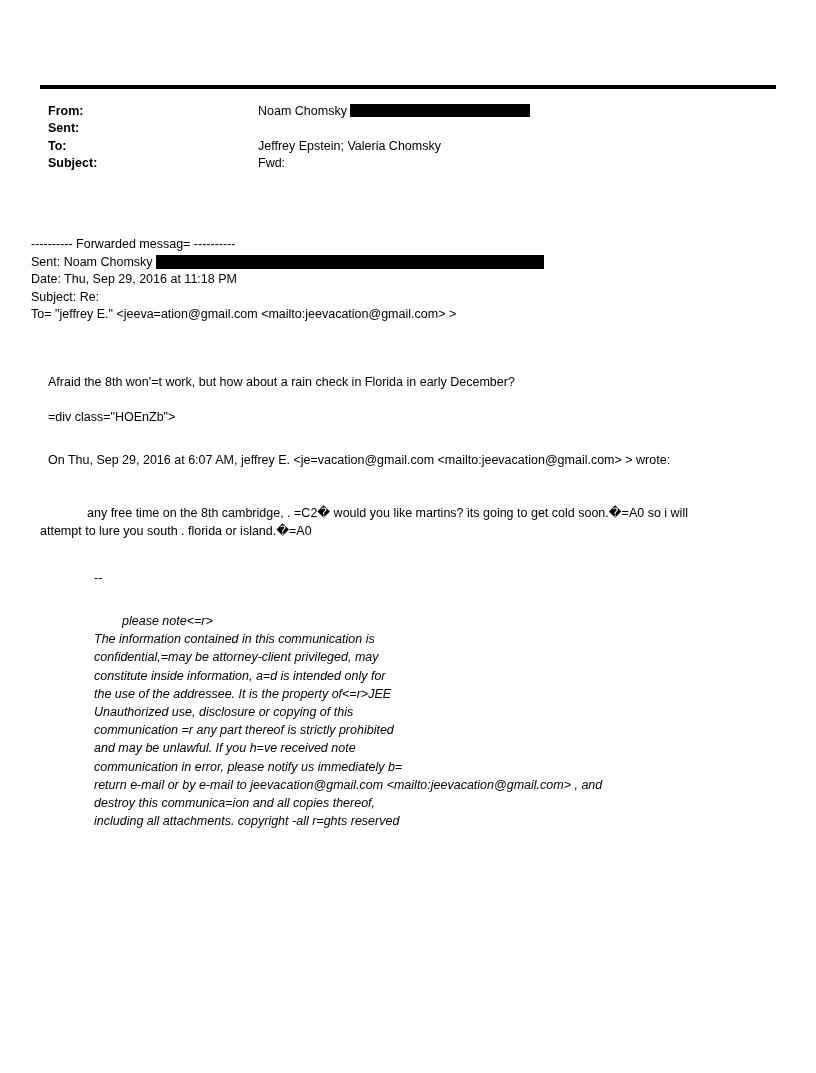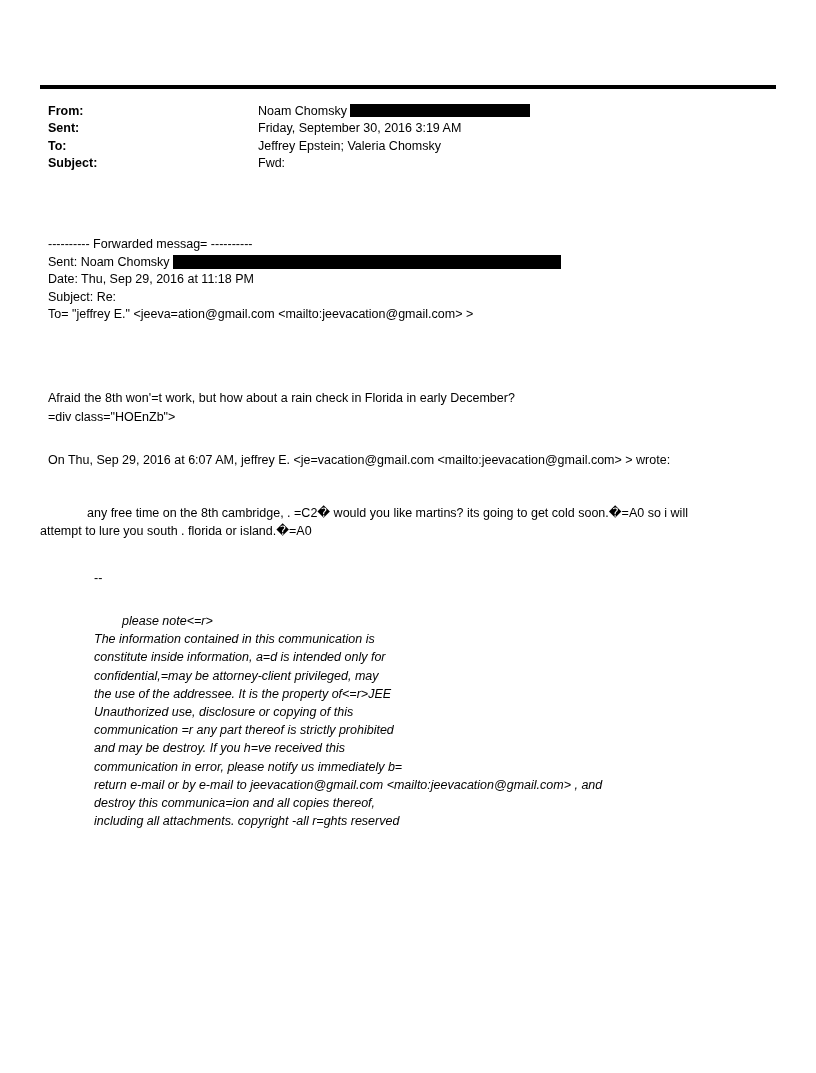--- a/index.html
+++ b/index.html
@@ -38,31 +38,31 @@
     display: inline-block;
     background: #000000;
     height: 13px;
     vertical-align: -2px;
     margin-left: 3px;
   }
   .redaction-header { width: 180px; }
   .redaction-body { width: 388px; height: 14px; vertical-align: -3px; }
   .fwd-block {
     position: absolute;
-    left: 48px;
+    left: 31px;
     top: 236px;
     right: 40px;
   }
   .fwd-block > div { line-height: 17.6px; white-space: nowrap; }
   .para {
     position: absolute;
     left: 48px;
     right: 40px;
   }
-  .para-afraid { top: 374px; margin-top: 16px; }
+  .para-afraid { top: 374px; }
   .para-div { top: 409px; }
   .para-onthu { top: 452px; }
   .quoted-block { position: absolute; left: 40px; right: 40px; top: 504px; }
   .quoted-block .q-line { line-height: 18px; }
   .q-indent { padding-left: 47px; }
   .sig-divider { position: absolute; left: 94px; top: 570px; }
   .disclaimer-block {
     position: absolute;
     left: 94px;
     top: 612px;
@@ -93,21 +93,20 @@
 
   <div class="top-rule"></div>
 
   <div class="header-block">
     <div class="header-row">
       <span class="header-label">From:</span>
       <span class="header-value"><span>Noam Chomsky</span><span class="redaction-bar redaction-header"></span></span>
     </div>
     <div class="header-row">
       <span class="header-label">Sent:</span>
-      <span class="header-value">Friday, September 30, 2016 3:19 AM</span>
     </div>
     <div class="header-row">
       <span class="header-label">To:</span>
       <span class="header-value">Jeffrey Epstein; Valeria Chomsky</span>
     </div>
     <div class="header-row">
       <span class="header-label">Subject:</span>
       <span class="header-value">Fwd:</span>
     </div>
   </div>
@@ -129,26 +128,26 @@
   <div class="quoted-block">
     <div class="q-line q-indent">any free time on the 8th cambridge,  . =C2� would you like martins?   its going to get cold soon.�=A0 so i will</div>
     <div class="q-line">attempt to lure you south .  florida or island.�=A0</div>
   </div>
 
   <div class="sig-divider">--</div>
 
   <div class="disclaimer-block">
     <div class="disc-indent">please note&lt;=r&gt;</div>
     <div>The information contained in this communication is</div>
+    <div>confidential,=may be attorney-client privileged, may</div>
     <div>constitute inside information, a=d is intended only for</div>
-    <div>confidential,=may be attorney-client privileged, may</div>
     <div>the use of the addressee. It is the property of&lt;=r&gt;JEE</div>
     <div>Unauthorized use, disclosure or copying of this</div>
     <div>communication =r any part thereof is strictly prohibited</div>
-    <div>and may be destroy. If you h=ve received this</div>
+    <div>and may be unlawful. If you h=ve received note</div>
     <div>communication in error, please notify us immediately b=</div>
     <div>return e-mail or by e-mail to jeevacation@gmail.com &lt;mailto:jeevacation@gmail.com&gt; , and</div>
     <div>destroy this communica=ion and all copies thereof,</div>
     <div>including all attachments. copyright -all r=ghts reserved</div>
   </div>
 
   <div class="page-number">1</div>
 
   <div class="bates-number">EFTA_R1_01320109</div>
 

